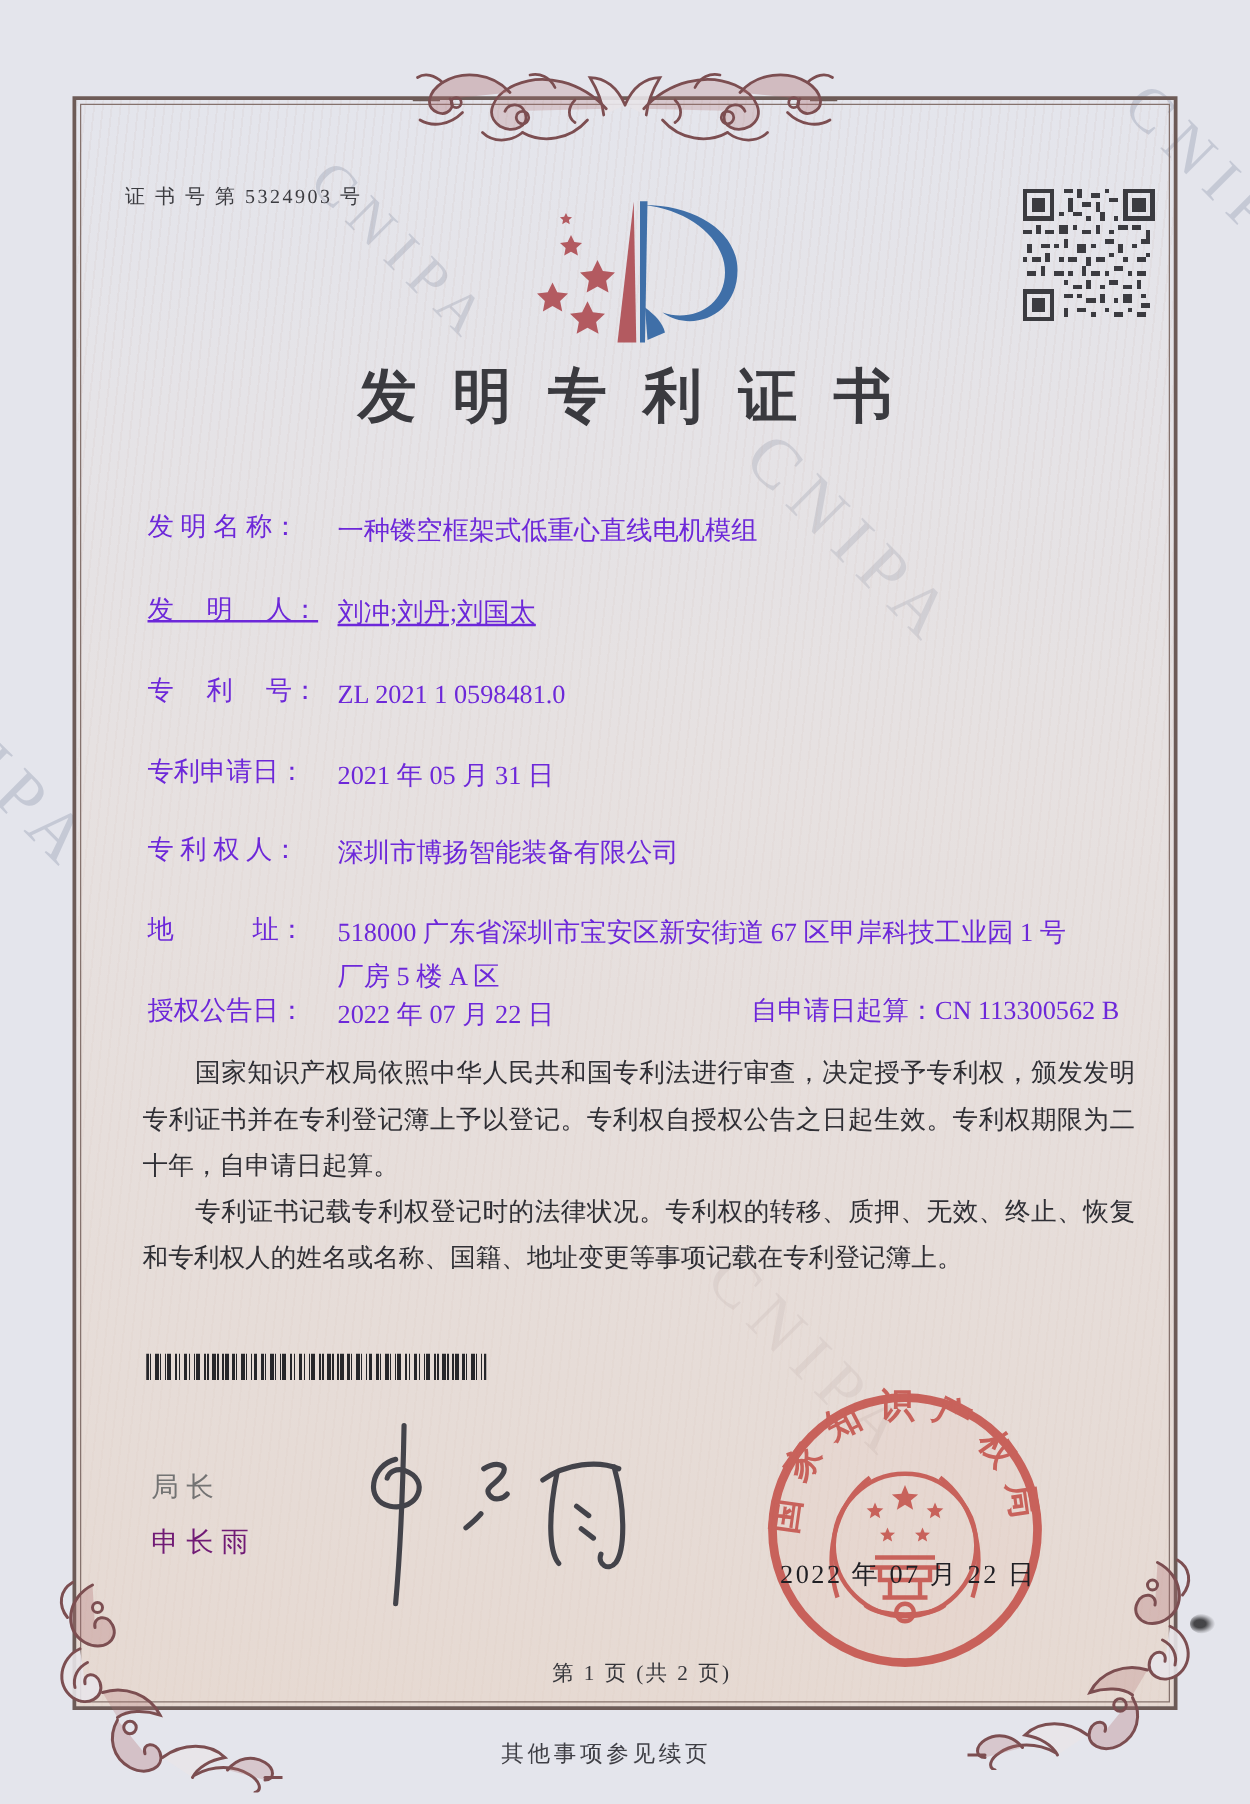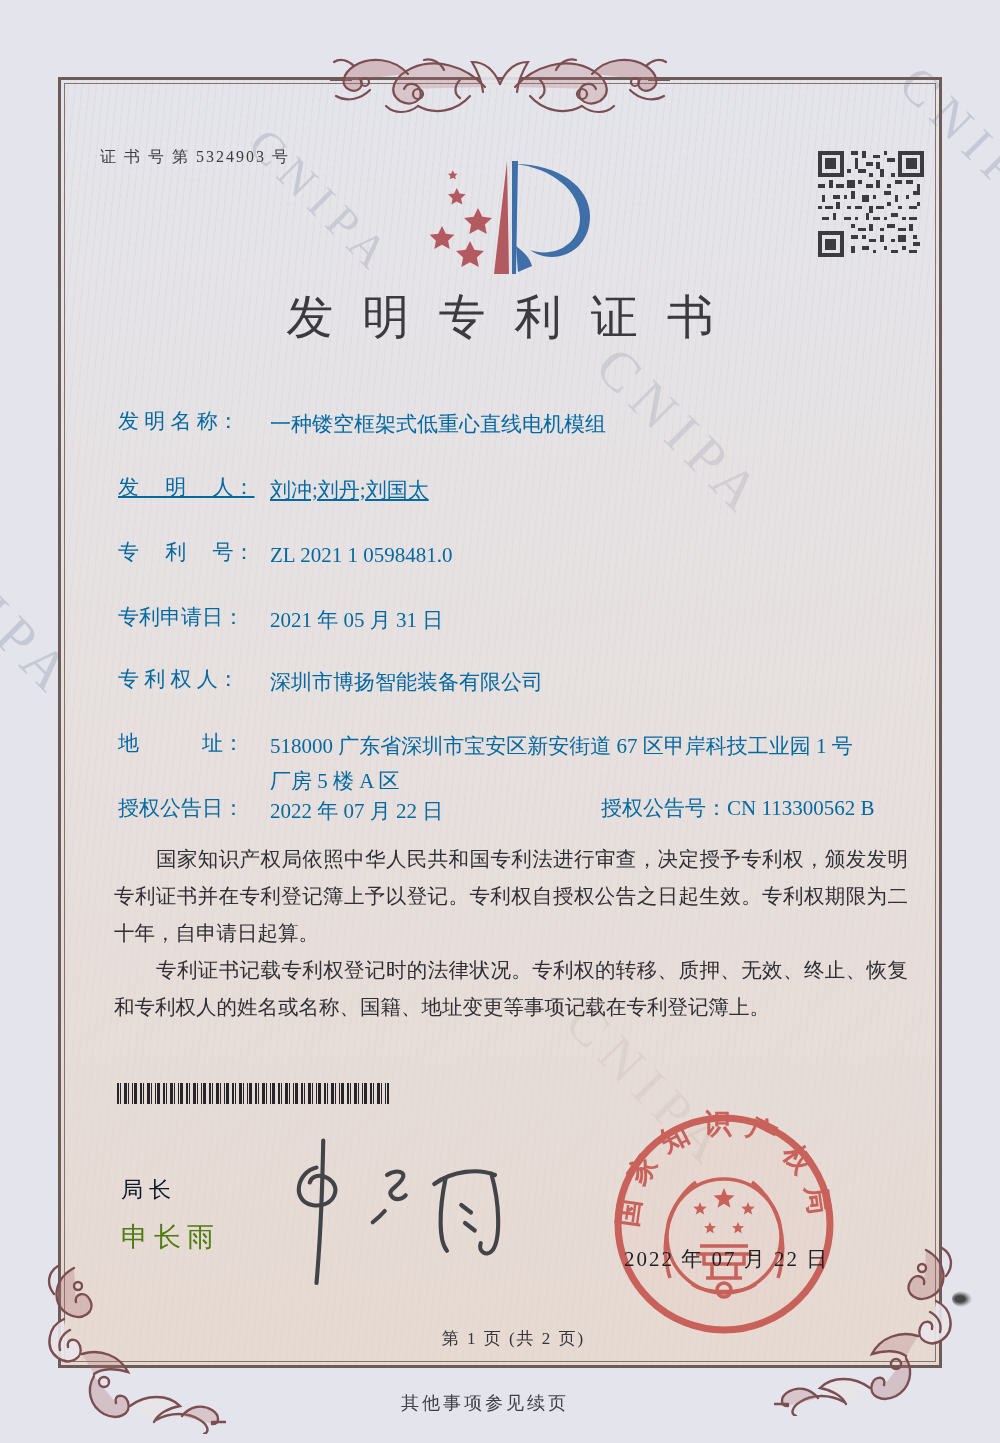--- a/index.html
+++ b/index.html
@@ -36,25 +36,25 @@
   }
 
   
   .cert-no{ left:100px; top:147px; font-size:16px; letter-spacing:2px; color:#3c3c41; z-index:4;}
   .qr{ left:818px; top:151px; width:106px; height:106px; z-index:4; background:transparent; }
   .logo{ left:412px; top:146px; width:196px; height:138px; z-index:4; }
 
   .title{
     left:58px; top:286px; width:884px; text-align:center;
     font-size:47px; letter-spacing:.62em; padding-left:.62em;
-    color:#3a3a3f; z-index:4; font-weight:400;
-  }
-
-  
-  .field-row{ position:absolute; left:118px; display:flex; z-index:4; font-size:21px; color:#0369a1; }
+    color:#3a3a3f; z-index:4; font-weight:700;
+  }
+
+  
+  .field-row{ position:absolute; left:118px; display:flex; z-index:4; font-size:21px; color:#6d28d9; }
   .field-label{ flex:none; width:140px; white-space:pre; }
   .field-value{ white-space:pre-wrap; line-height:35px;margin-left:12px; }
   .addr .field-value{ width:600px; }
   .grant-no{ position:absolute; left:483px; top:0; white-space:pre; }
 
   
   .paras{
     left:114px; top:841px; width:794px; z-index:4;
     font-size:20.5px; line-height:37px; text-align:justify; color:#2f2f35;
   }
@@ -66,23 +66,23 @@
     background-image:repeating-linear-gradient(90deg,
       #26262a 0 2px, rgba(0,0,0,0) 2px 3px,
       #26262a 3px 4px, rgba(0,0,0,0) 4px 7px,
       #26262a 7px 10px, rgba(0,0,0,0) 10px 11px,
       #26262a 11px 12px, rgba(0,0,0,0) 12px 15px,
       #26262a 15px 16px, rgba(0,0,0,0) 16px 17px,
       #26262a 17px 20px, rgba(0,0,0,0) 20px 23px);
   }
 
   
-  .sig-title{ left:121px; top:1175px; font-size:22px; letter-spacing:6px; z-index:4; color:#0f172a;
+  .sig-title{ left:121px; top:1175px; font-size:22px; letter-spacing:6px; z-index:4; color:#737373;
               font-family:"Liberation Sans","DejaVu Sans",sans-serif; }
-  .sig-name{ left:121px; top:1219px; font-size:27px; letter-spacing:6px; z-index:4; color:#4d7c0f;
+  .sig-name{ left:121px; top:1219px; font-size:22px; letter-spacing:6px; z-index:4; color:#701a75;
              font-family:"Liberation Sans","DejaVu Sans",sans-serif; }
   .signature{ left:272px; top:1136px; width:245px; height:150px; z-index:4; }
 
   
   .seal{ left:606px; top:1106px; width:236px; height:236px; z-index:5; opacity:.9; }
   .seal-date{
     left:624px; top:1245px; z-index:6; font-size:21px; letter-spacing:2px;
     color:#1f1f24; white-space:pre; 
   }
 
@@ -297,21 +297,21 @@
   <span class="field-label">专 利 权 人：</span>
   <span class="field-value">深圳市博扬智能装备有限公司</span>
 </div>
 <div class="field-row addr" style="top:729px;">
   <span class="field-label">地　　　址：</span>
   <span class="field-value">518000 广东省深圳市宝安区新安街道 67 区甲岸科技工业园 1 号厂房 5 楼 A 区</span>
 </div>
 <div class="field-row" style="top:794px; width:790px;">
   <span class="field-label">授权公告日：</span>
   <span class="field-value">2022 年 07 月 22 日</span>
-  <span class="grant-no"><span>授权公告号：</span><span>CN 113300562 B</span></span>
+  <span class="grant-no"><span>自申请日起算：</span><span>CN 113300562 B</span></span>
 </div>
 
 <div class="abs paras">
   <p>国家知识产权局依照中华人民共和国专利法进行审查，决定授予专利权，颁发发明专利证书并在专利登记簿上予以登记。专利权自授权公告之日起生效。专利权期限为二十年，自申请日起算。</p>
   <p>专利证书记载专利权登记时的法律状况。专利权的转移、质押、无效、终止、恢复和专利权人的姓名或名称、国籍、地址变更等事项记载在专利登记簿上。</p>
 </div>
 
 <div class="abs barcode"></div>
 
 <div class="abs sig-title">局长</div>

